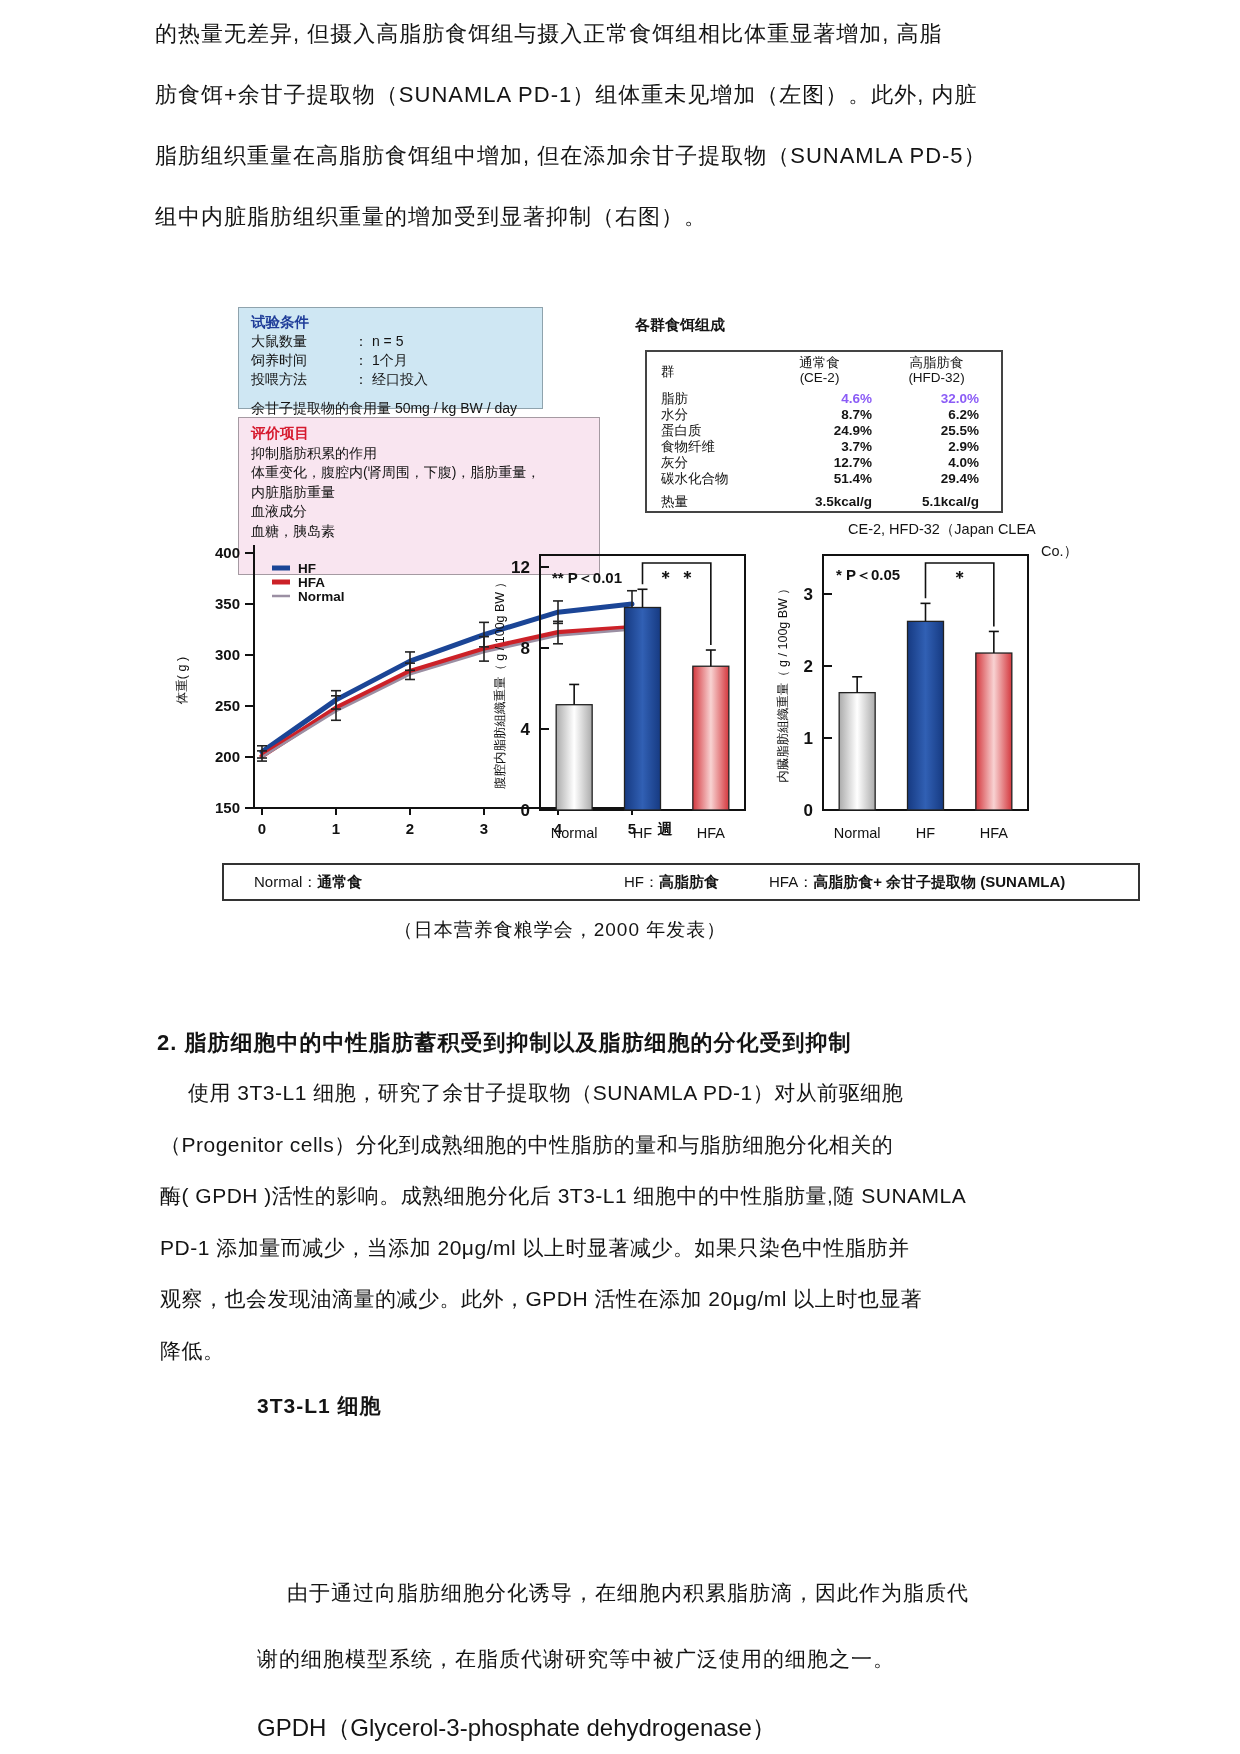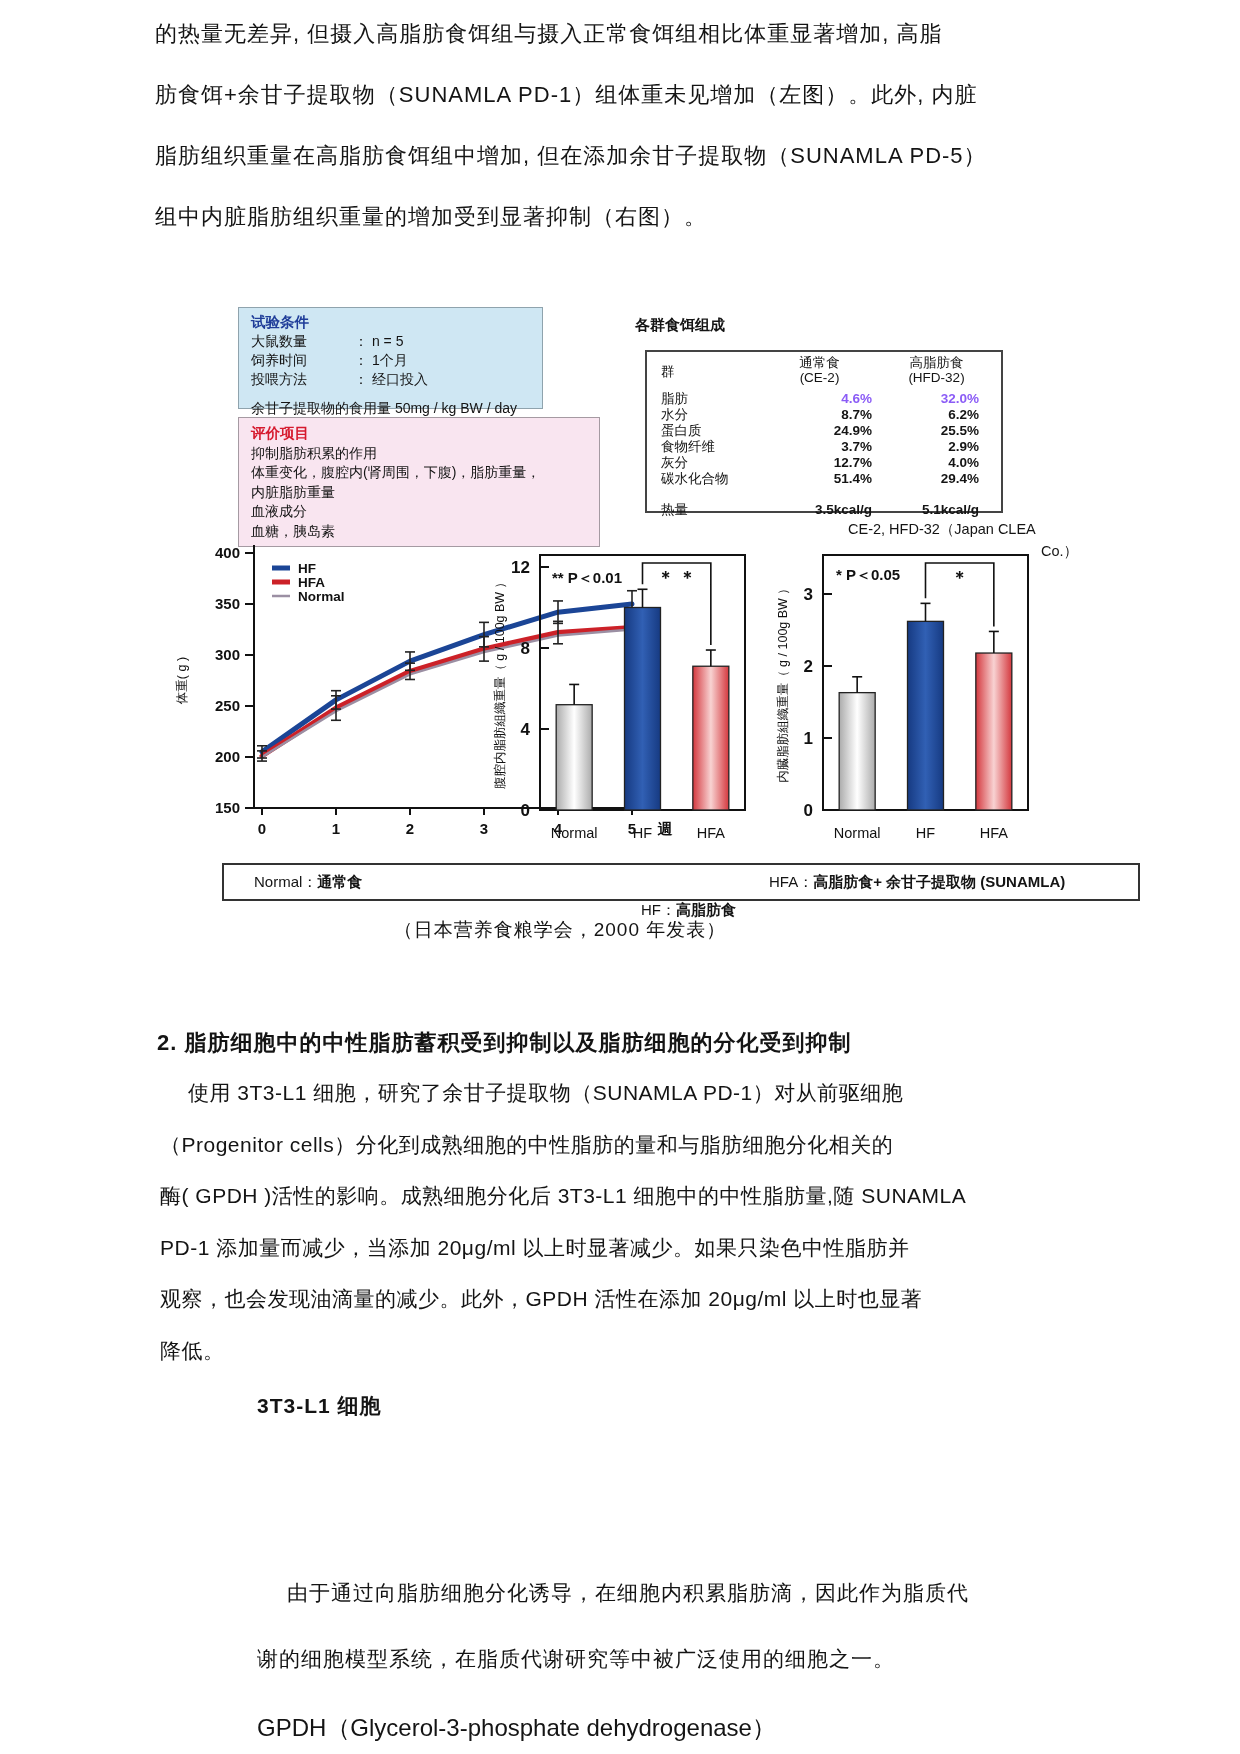--- a/index.html
+++ b/index.html
@@ -16,39 +16,39 @@
 
   
   .cond-box{position:absolute;left:238px;top:307px;width:305px;height:102px;background:#cfe7f3;
             border:1px solid #8fa3ad;padding:5px 0 0 12px;font-size:14px;line-height:19px}
   .cond-title{color:#1f3d99;font-weight:bold;font-size:14.5px}
   .cond-row{display:flex}
   .cond-row .lbl{width:103px}
   .cond-dose{margin-top:10px}
 
   
-  .eval-box{position:absolute;left:238px;top:417px;width:362px;height:130px;background:#f9e5f0;
+  .eval-box{position:absolute;left:238px;top:417px;width:362px;height:158px;background:#f9e5f0;
             border:1px solid #a59aa2;padding:6px 0 0 12px;font-size:14px;line-height:19.5px}
   .eval-title{color:#d61a2e;font-weight:bold;font-size:14.5px}
 
   
   .diet-title{position:absolute;left:635px;top:316px;font-size:15px;font-weight:bold}
   .diet-table{position:absolute;left:645px;top:350px;width:358px;height:163px;border:2px solid #444;
               font-size:13.5px;padding-top:3px}
   .dt-head{display:flex;line-height:15px;margin-bottom:6px}
   .dt-g{width:120px;padding-left:14px;padding-top:9px}
   .dt-c{display:flex;flex-direction:column;text-align:center}
   .dt-c1{width:105px}
   .dt-c2{flex:1}
   .dt-row{display:flex;line-height:16px}
   .dt-l{width:120px;padding-left:14px}
   .dt-v1{width:105px;text-align:right;font-weight:bold}
   .dt-v2{flex:1;text-align:right;font-weight:bold;padding-right:22px}
   .red{color:#8b5cf6}
-  .dt-energy{margin-top:15px}
+  .dt-energy{margin-top:7px}
   .src{position:absolute;left:848px;top:518px;width:290px;font-size:14.5px;line-height:22px}
   .src .l2{text-align:right;padding-right:60px}
 
   
   svg{position:absolute;overflow:visible}
   #chart-line{left:160px;top:495px}
   #chart-bar1{left:440px;top:490px}
   #chart-bar2{left:760px;top:490px}
   text{font-family:"Liberation Sans","DejaVu Sans",sans-serif;fill:#111}
   .tick{font-size:15px;font-weight:bold}
@@ -331,21 +331,21 @@
       <line x1="228.83333333333331" y1="141.44" x2="238.83333333333331" y2="141.44" stroke="#111" stroke-width="1.6"></line>
       <text x="233.83333333333331" y="348" text-anchor="middle" class="cat">HFA</text>
       <text x="76" y="90" class="ann">* P＜0.05</text>
       <polyline points="165.5,108.35999999999999 165.5,73 233.83333333333331,73 233.83333333333331,136.44" fill="none" stroke="#111" stroke-width="1.6"></polyline>
       <text x="199.66666666666666" y="93" text-anchor="middle" class="sig">＊</text>
       <text x="27" y="192.5" text-anchor="middle" class="axlabel" transform="rotate(-90 27 192.5)">内臓脂肪組織重量（ g / 100g BW ）</text>
     </svg>
 
   <div class="legend-box">
       <span class="lg-item" style="left: 30px;">Normal：<b>通常食</b></span>
-      <span class="lg-item" style="left: 417px; margin-top: 28px;">HF：<b>高脂肪食</b></span>
+      <span class="lg-item" style="left: 400px;">HF：<b>高脂肪食</b></span>
       <span class="lg-item" style="left: 545px;">HFA：<b>高脂肪食+ 余甘子提取物 (SUNAMLA)</b></span>
     </div>
 
   <div class="citation">（日本营养食粮学会，2000 年发表）</div>
 
   <div class="sec2-head">2. 脂肪细胞中的中性脂肪蓄积受到抑制以及脂肪细胞的分化受到抑制</div>
   <div class="sec2-para">
       <div class="tline">使用 3T3-L1 细胞，研究了余甘子提取物（SUNAMLA PD-1）对从前驱细胞</div>
       <div class="tline">（Progenitor cells）分化到成熟细胞的中性脂肪的量和与脂肪细胞分化相关的</div>
       <div class="tline">酶( GPDH )活性的影响。成熟细胞分化后 3T3-L1 细胞中的中性脂肪量,随 SUNAMLA</div>

